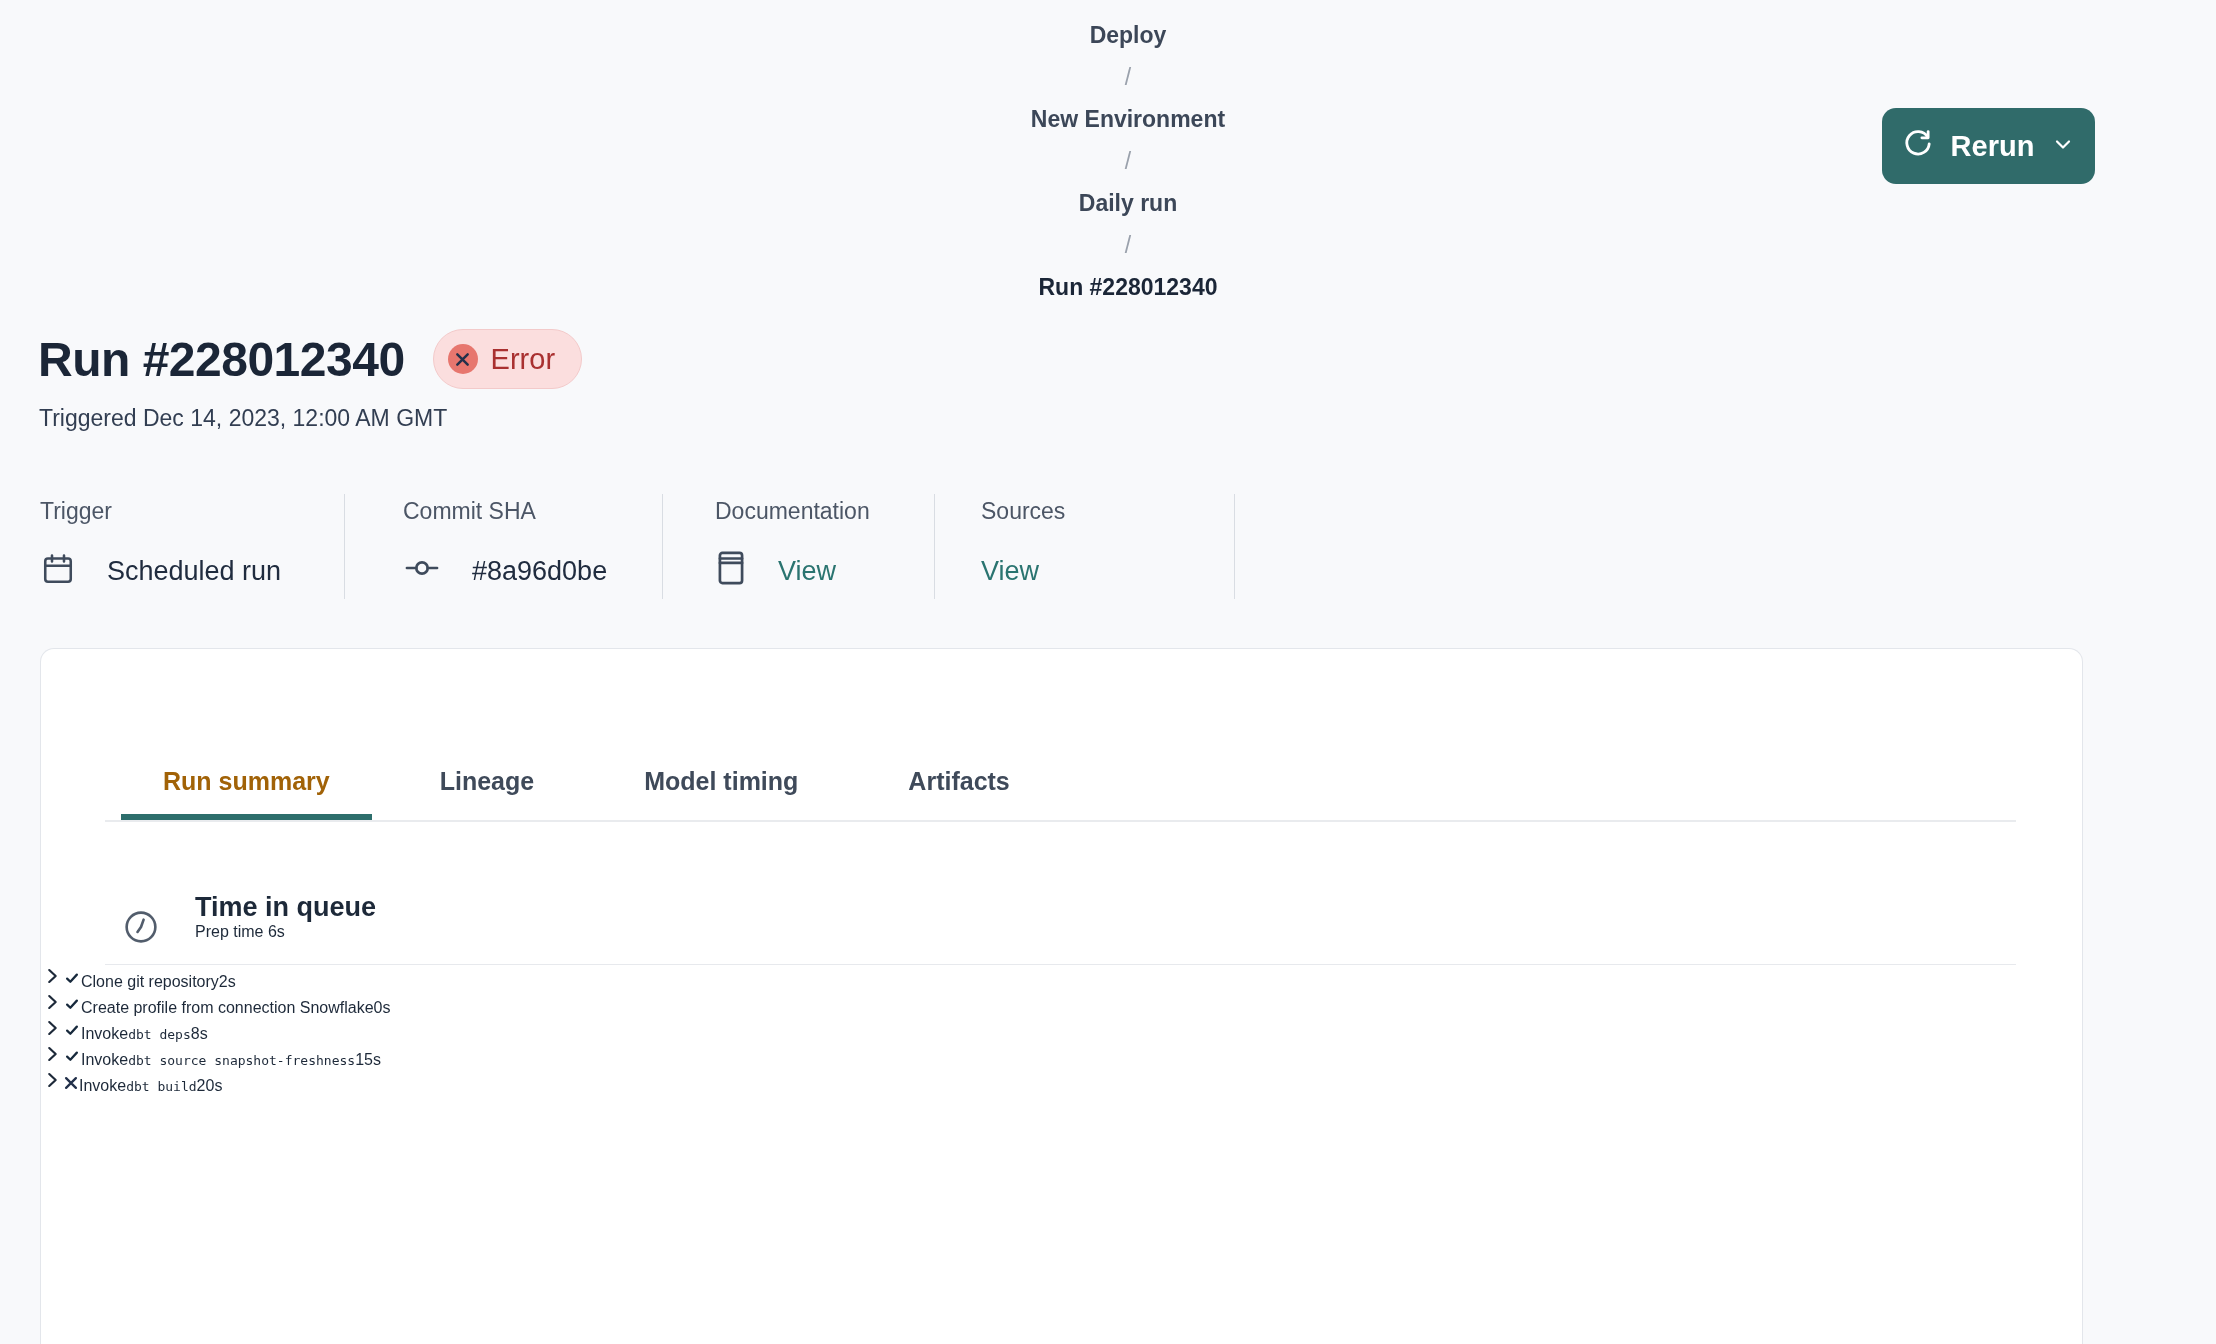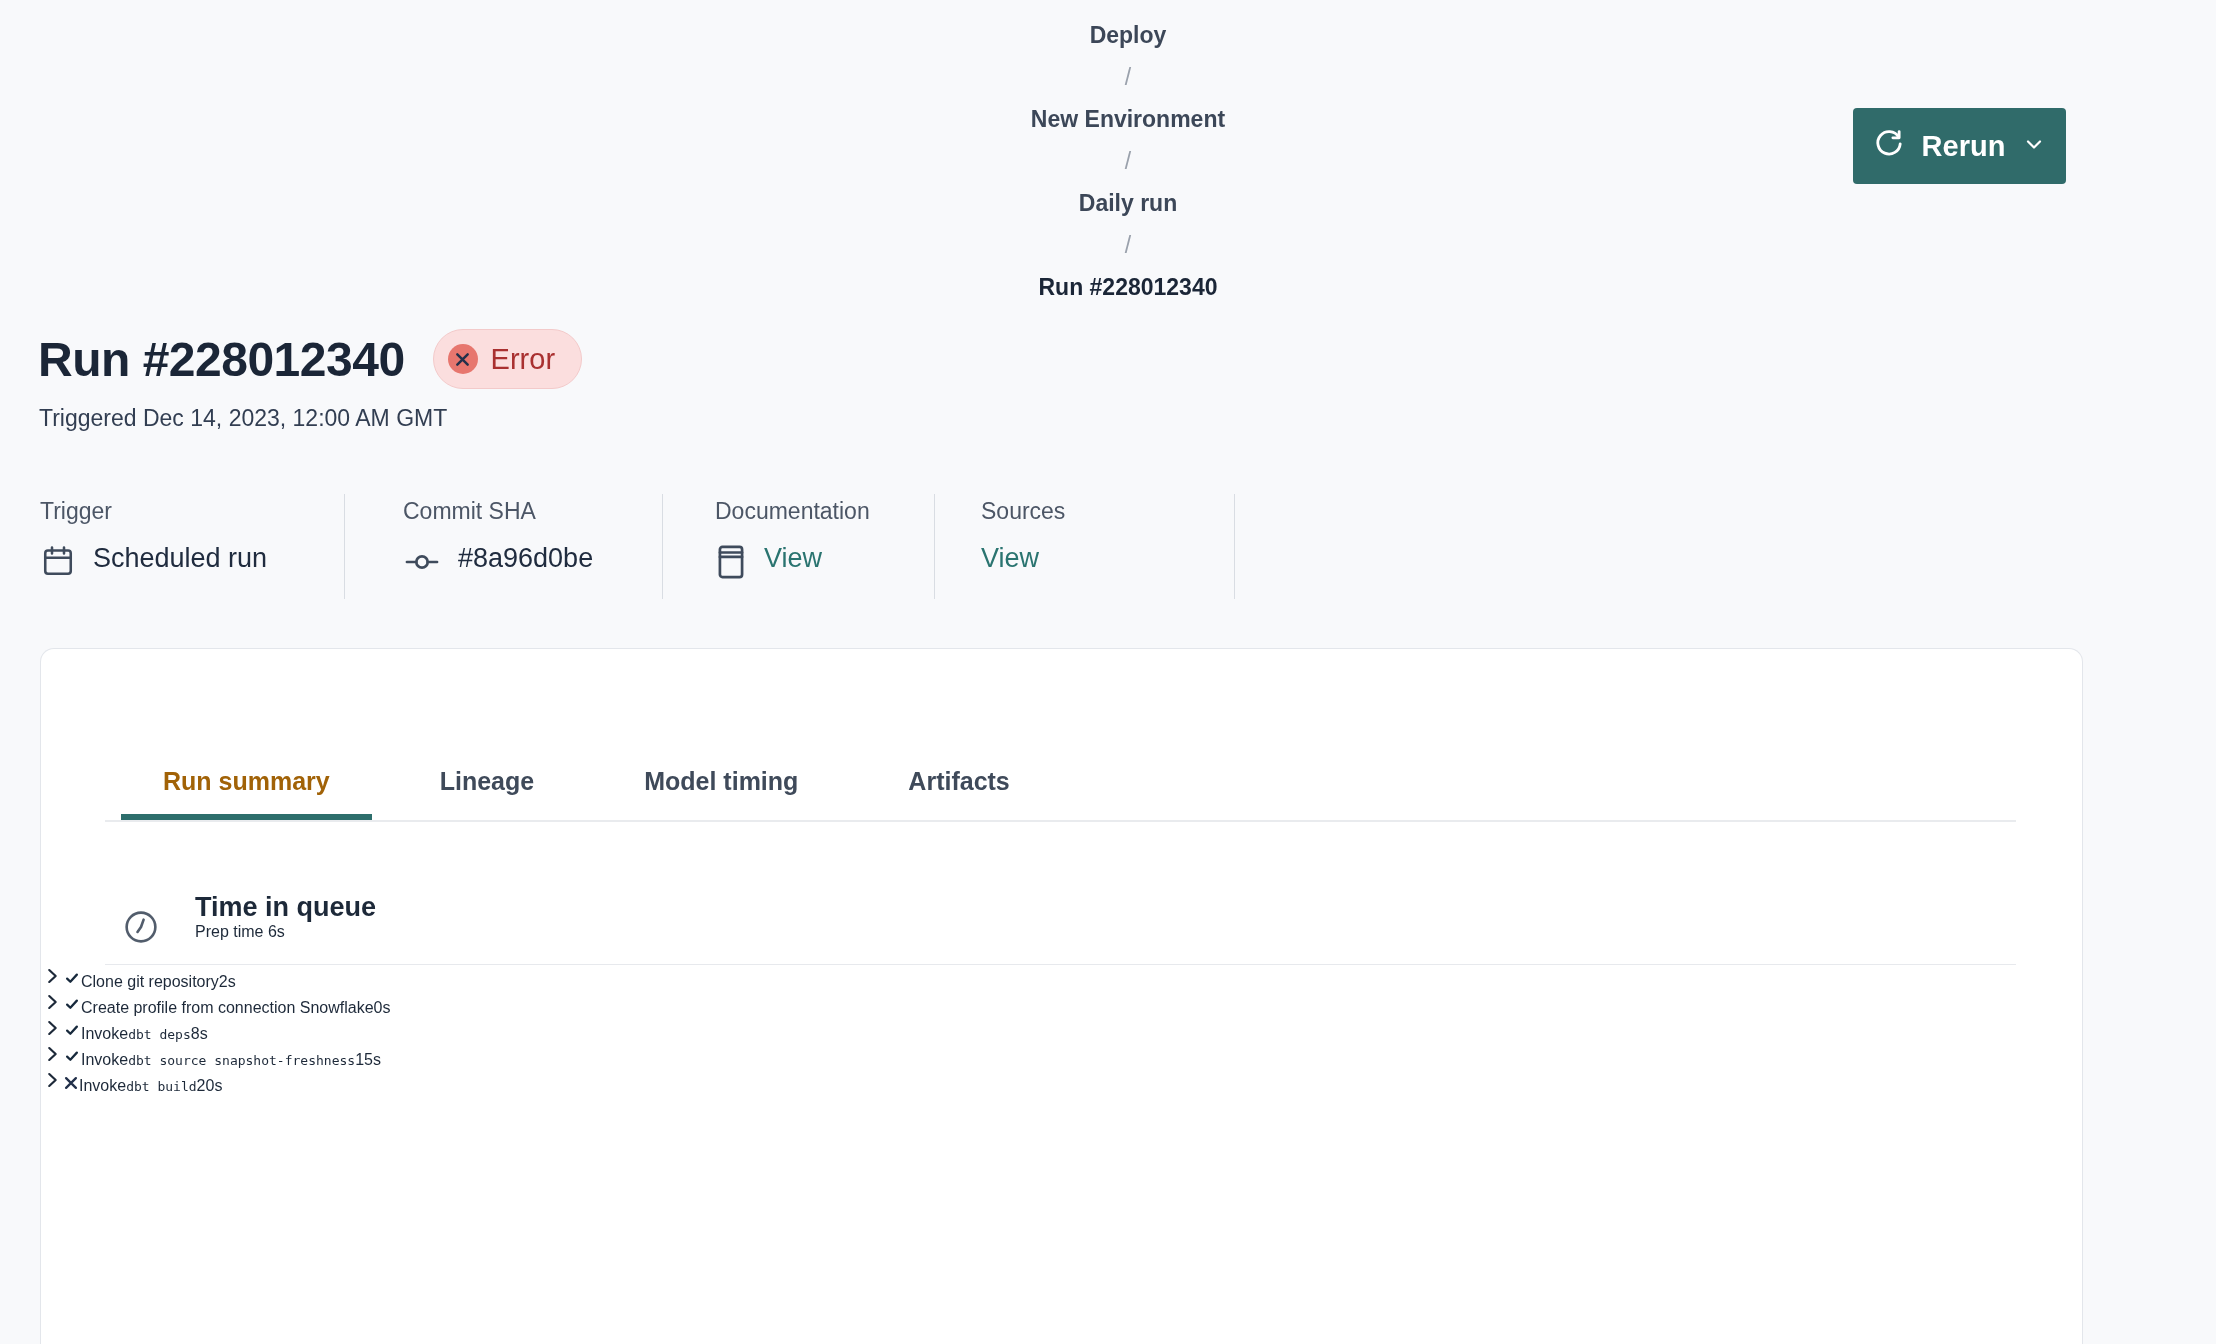--- a/index.html
+++ b/index.html
@@ -28,37 +28,37 @@
     background:#fbdede; border:1.5px solid #f3caca;
   }
   .status-badge .badge-circ {
     width:30px; height:30px; border-radius:50%; background:#e7766e;
     display:flex; align-items:center; justify-content:center;
   }
   .status-badge .badge-label { font-size:29px; font-weight:400; color:#a93030; }
   .triggered { margin:16px 0 0 39px; font-size:23px; color:#323e52; }
   
   .rerun-btn {
-    position:absolute; top:108px; right:150px;
-    width:213px; height:76px; border:none; border-radius:4px;
+    position:absolute; top:108px; right:121px;
+    width:213px; height:76px; border:none; border-radius:14px;
     background:#306b6a; color:#ffffff;
     display:flex; align-items:center; justify-content:center; gap:17px;
     font-family:inherit; font-size:29px; font-weight:600; cursor:pointer;
   }
   
   .meta-row { display:flex; margin:62px 10px 0 40px; }
   .meta-col { padding:4px 0 12px 0; border-right:1.5px solid #d9dde3; }
   .meta-col:nth-child(1){ width:305px; }
   .meta-col:nth-child(2){ width:318px; padding-left:58px; }
   .meta-col:nth-child(3){ width:272px; padding-left:52px; }
   .meta-col:nth-child(4){ width:300px; padding-left:46px; }
   .meta-col:nth-child(5){ width:280px; padding-left:51px; border-right:none; }
   .meta-label { font-size:23px; color:#4c5666; }
   .meta-value {
-    margin-top:18px; display:flex; align-items:flex-start; gap:17px;
+    margin-top:18px; display:flex; align-items:flex-end; gap:31px;
     font-size:27px; font-weight:500; color:#202c3f; height:44px;
   }
   .meta-value .meta-icon { display:flex; color:#3f4b5c; }
   .meta-value.link .meta-text { color:#2a7470; cursor:pointer; }
   
   .card {
     margin:49px 0 0 40px; width:2043px; height:880px;
     background:#ffffff; border:1.5px solid #e3e6eb;
     border-radius:14px 14px 0 0; border-bottom:none;
   }

